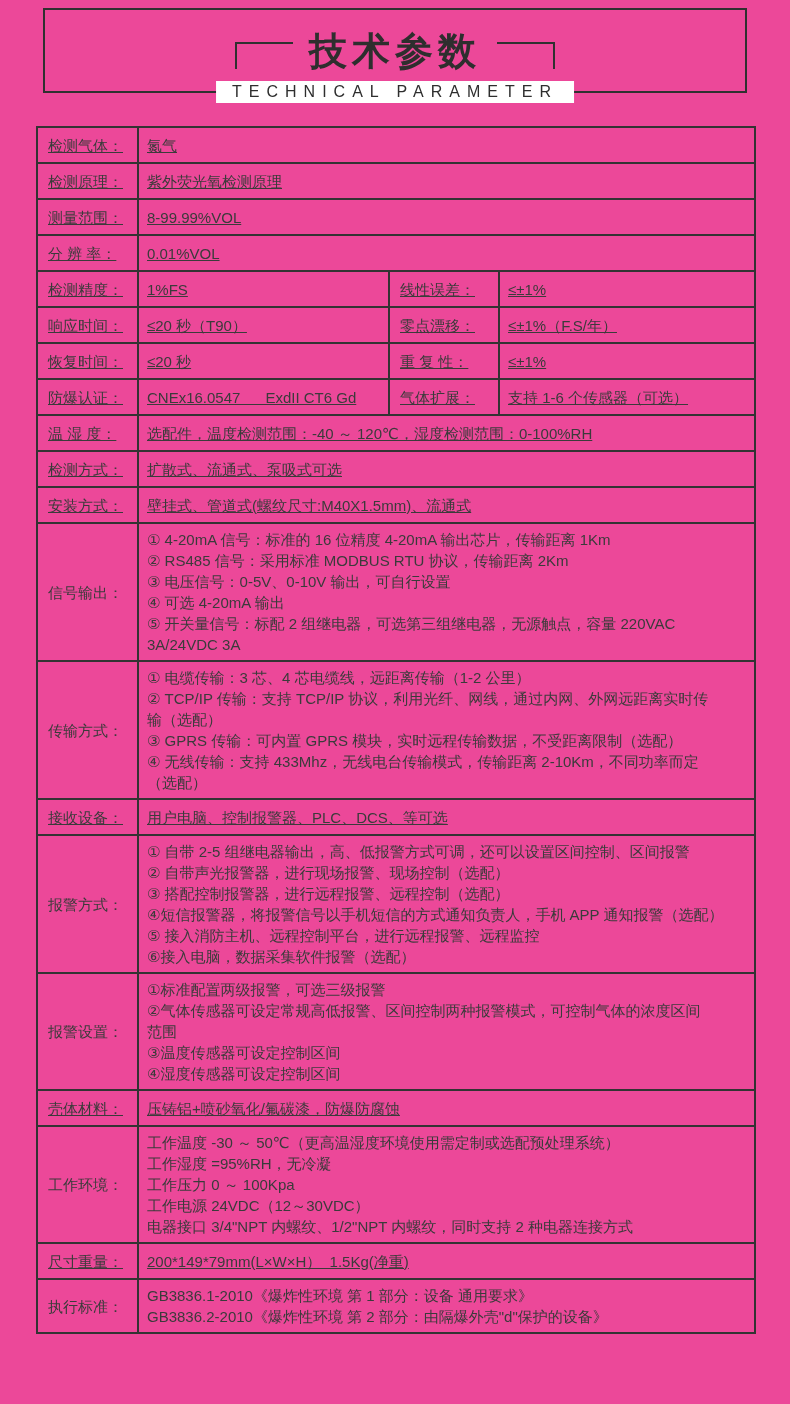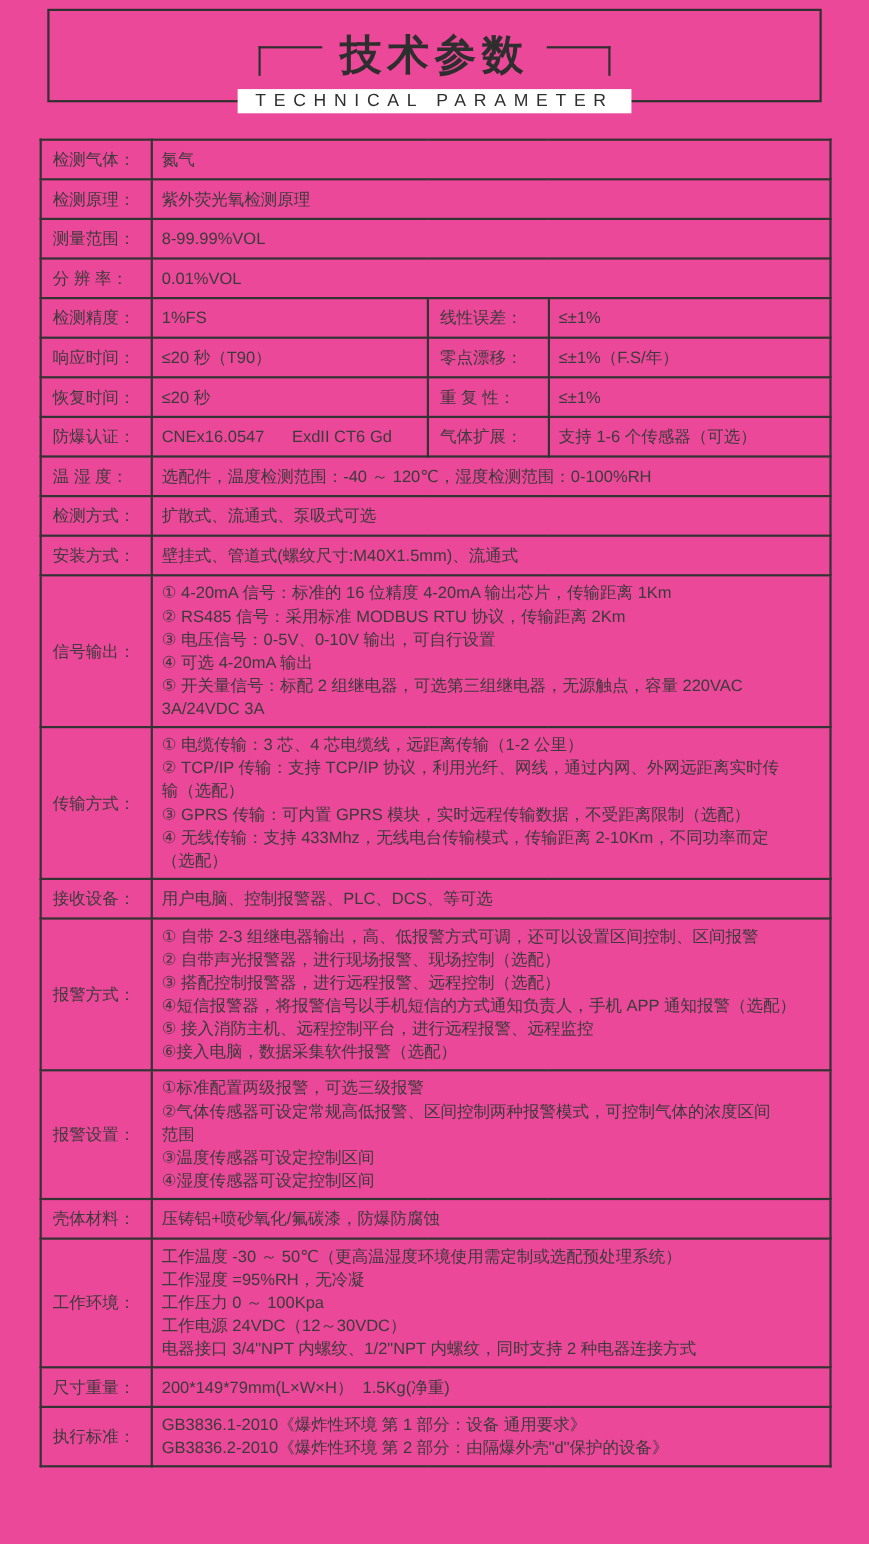--- a/index.html
+++ b/index.html
@@ -83,21 +83,21 @@
     overflow: hidden;
   }
   .spec-table td.label {
     padding-left: 10px;
     white-space: nowrap;
   }
   .spec-table td.value {
     white-space: pre-wrap;
     word-break: break-word;
   }
-  tr.single td { height: 24px; }
+  tr.single td { height: 24px; text-decoration: underline; }
 </style>
 </head>
 <body>
 
 <div class="page">
 
   <div class="header-frame">
     <div class="title-row">
       <div class="bracket bracket-left"></div>
       <h1 class="page-title">技术参数</h1>
@@ -183,21 +183,21 @@
 ③ GPRS 传输：可内置 GPRS 模块，实时远程传输数据，不受距离限制（选配）
 ④ 无线传输：支持 433Mhz，无线电台传输模式，传输距离 2-10Km，不同功率而定
 （选配）</td>
       </tr>
       <tr class="single">
         <td class="label">接收设备：</td>
         <td class="value" colspan="3">用户电脑、控制报警器、PLC、DCS、等可选</td>
       </tr>
       <tr>
         <td class="label">报警方式：</td>
-        <td class="value" colspan="3">① 自带 2-3 组继电器输出，高、低报警方式可调，还可以设置区间控制、区间报警
+        <td class="value" colspan="3">① 自带 2-5 组继电器输出，高、低报警方式可调，还可以设置区间控制、区间报警
 ② 自带声光报警器，进行现场报警、现场控制（选配）
 ③ 搭配控制报警器，进行远程报警、远程控制（选配）
 ④短信报警器，将报警信号以手机短信的方式通知负责人，手机 APP 通知报警（选配）
 ⑤ 接入消防主机、远程控制平台，进行远程报警、远程监控
 ⑥接入电脑，数据采集软件报警（选配）</td>
       </tr>
       <tr>
         <td class="label">报警设置：</td>
         <td class="value" colspan="3">①标准配置两级报警，可选三级报警
 ②气体传感器可设定常规高低报警、区间控制两种报警模式，可控制气体的浓度区间

